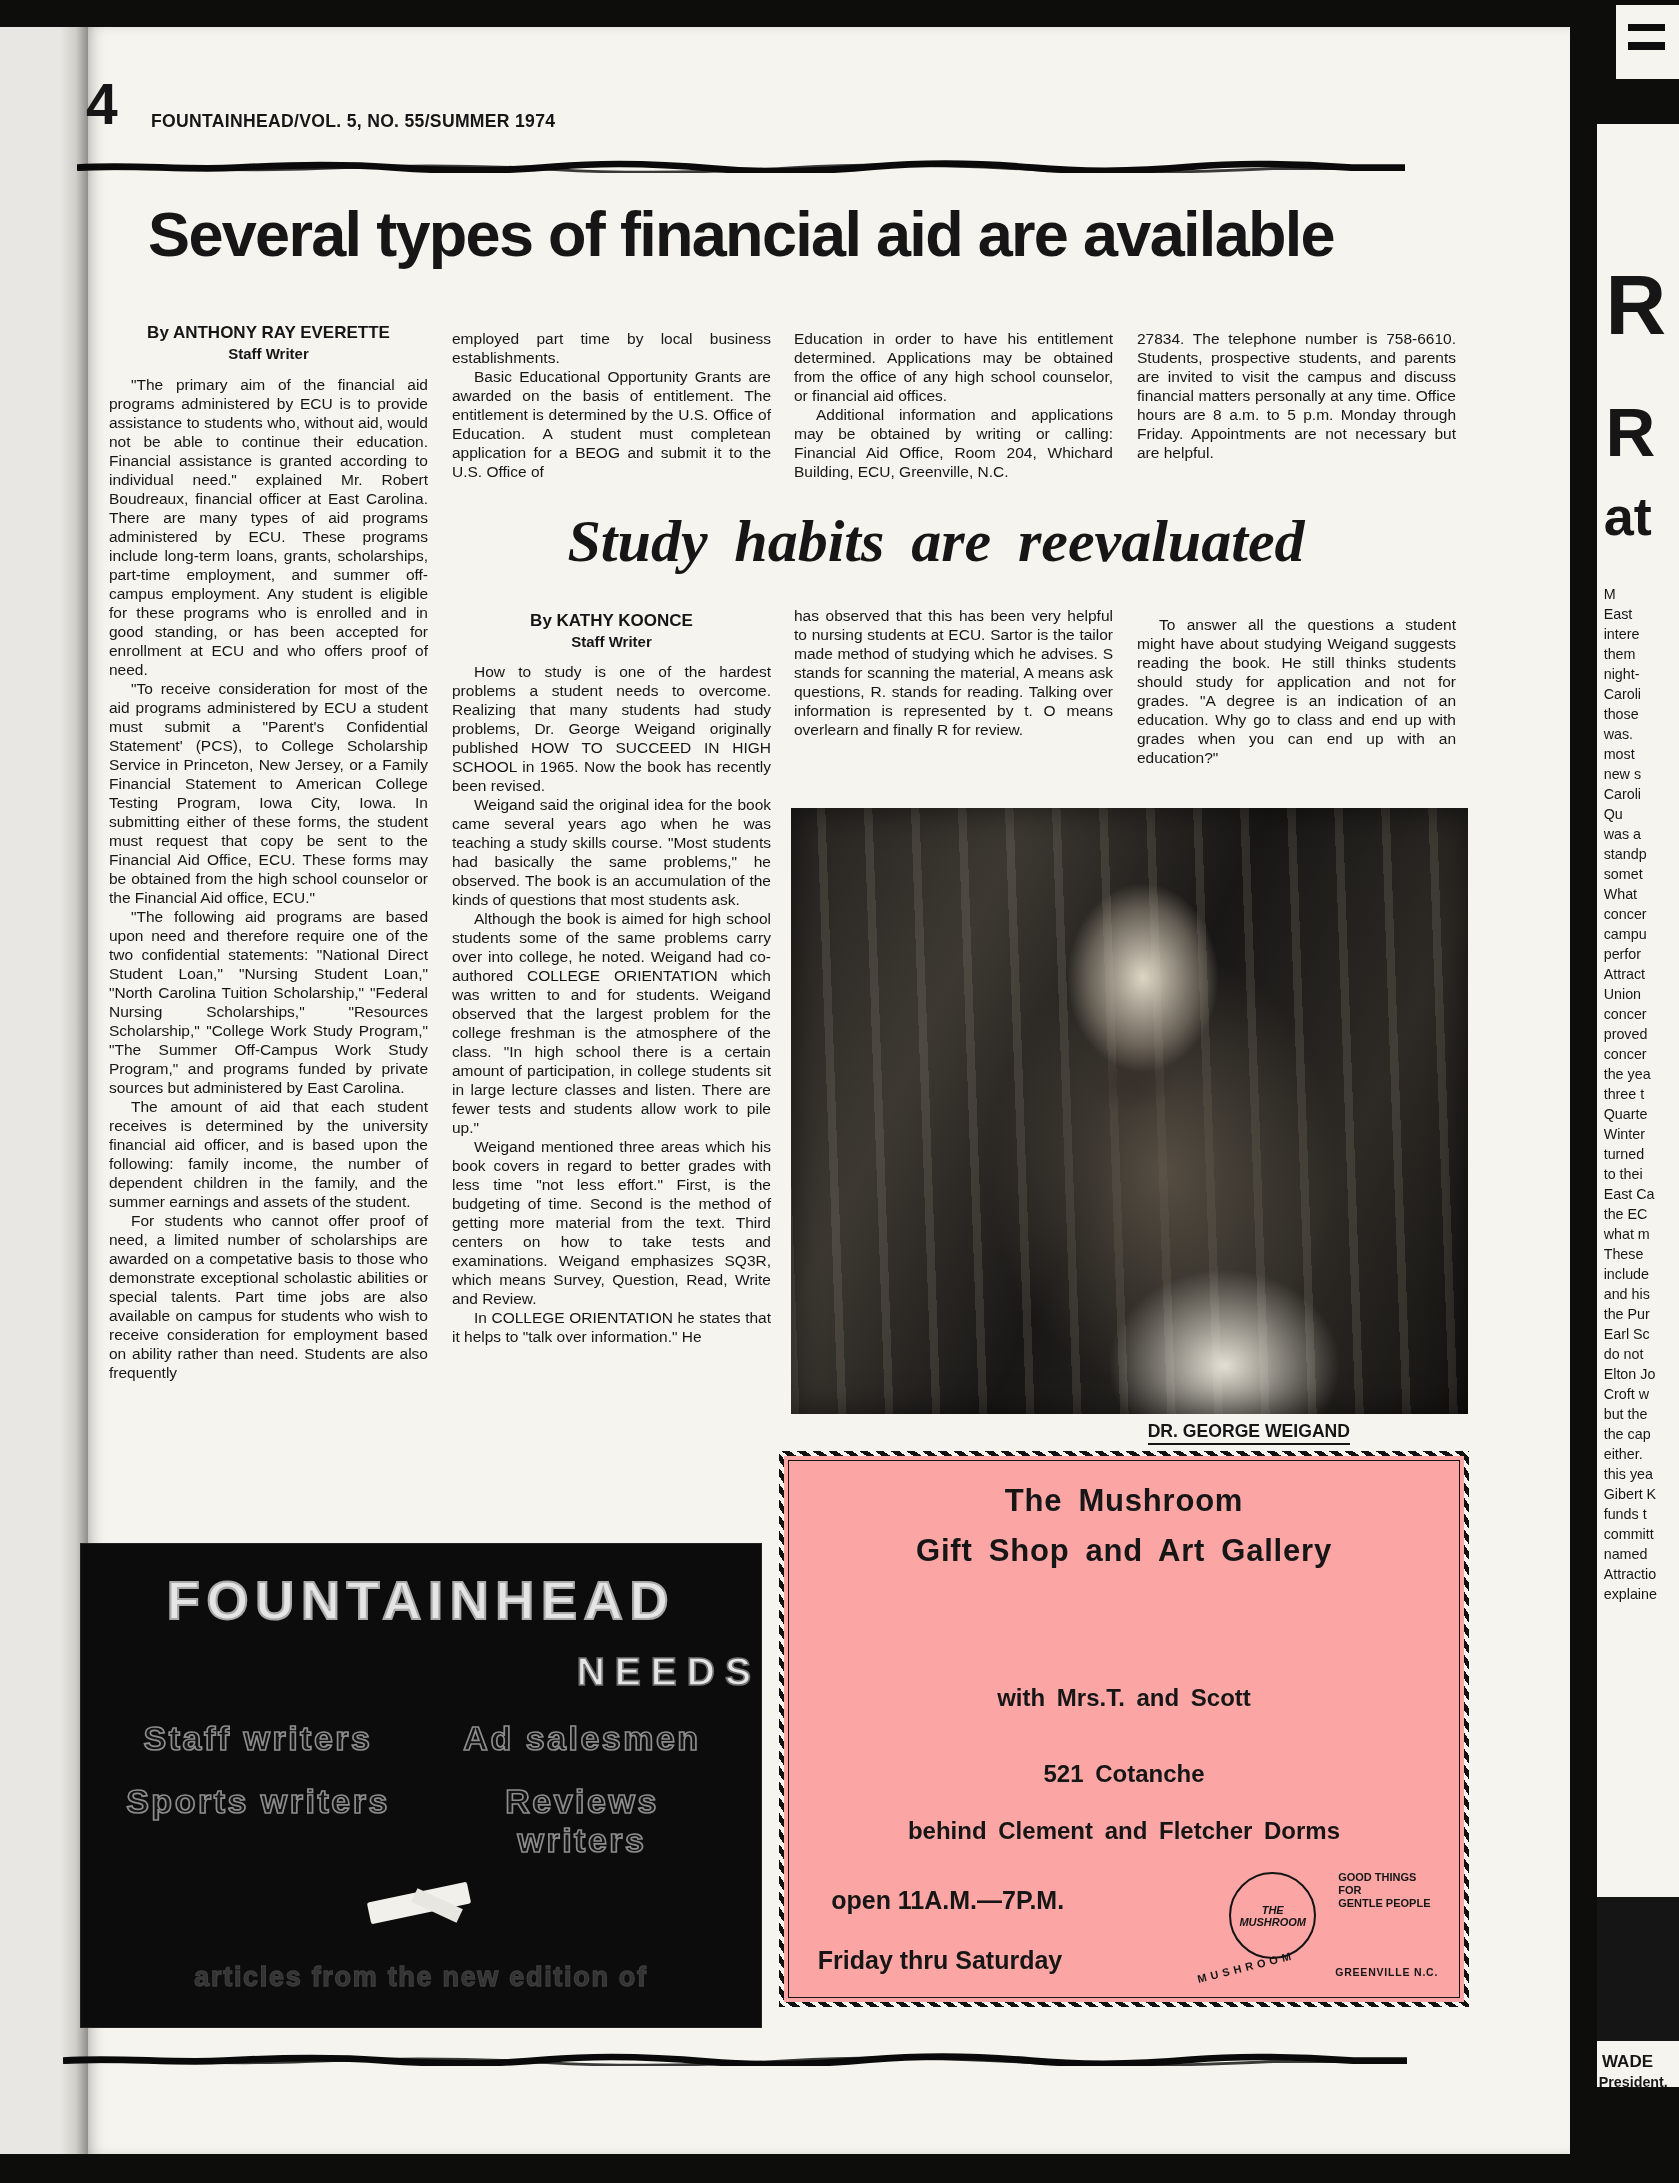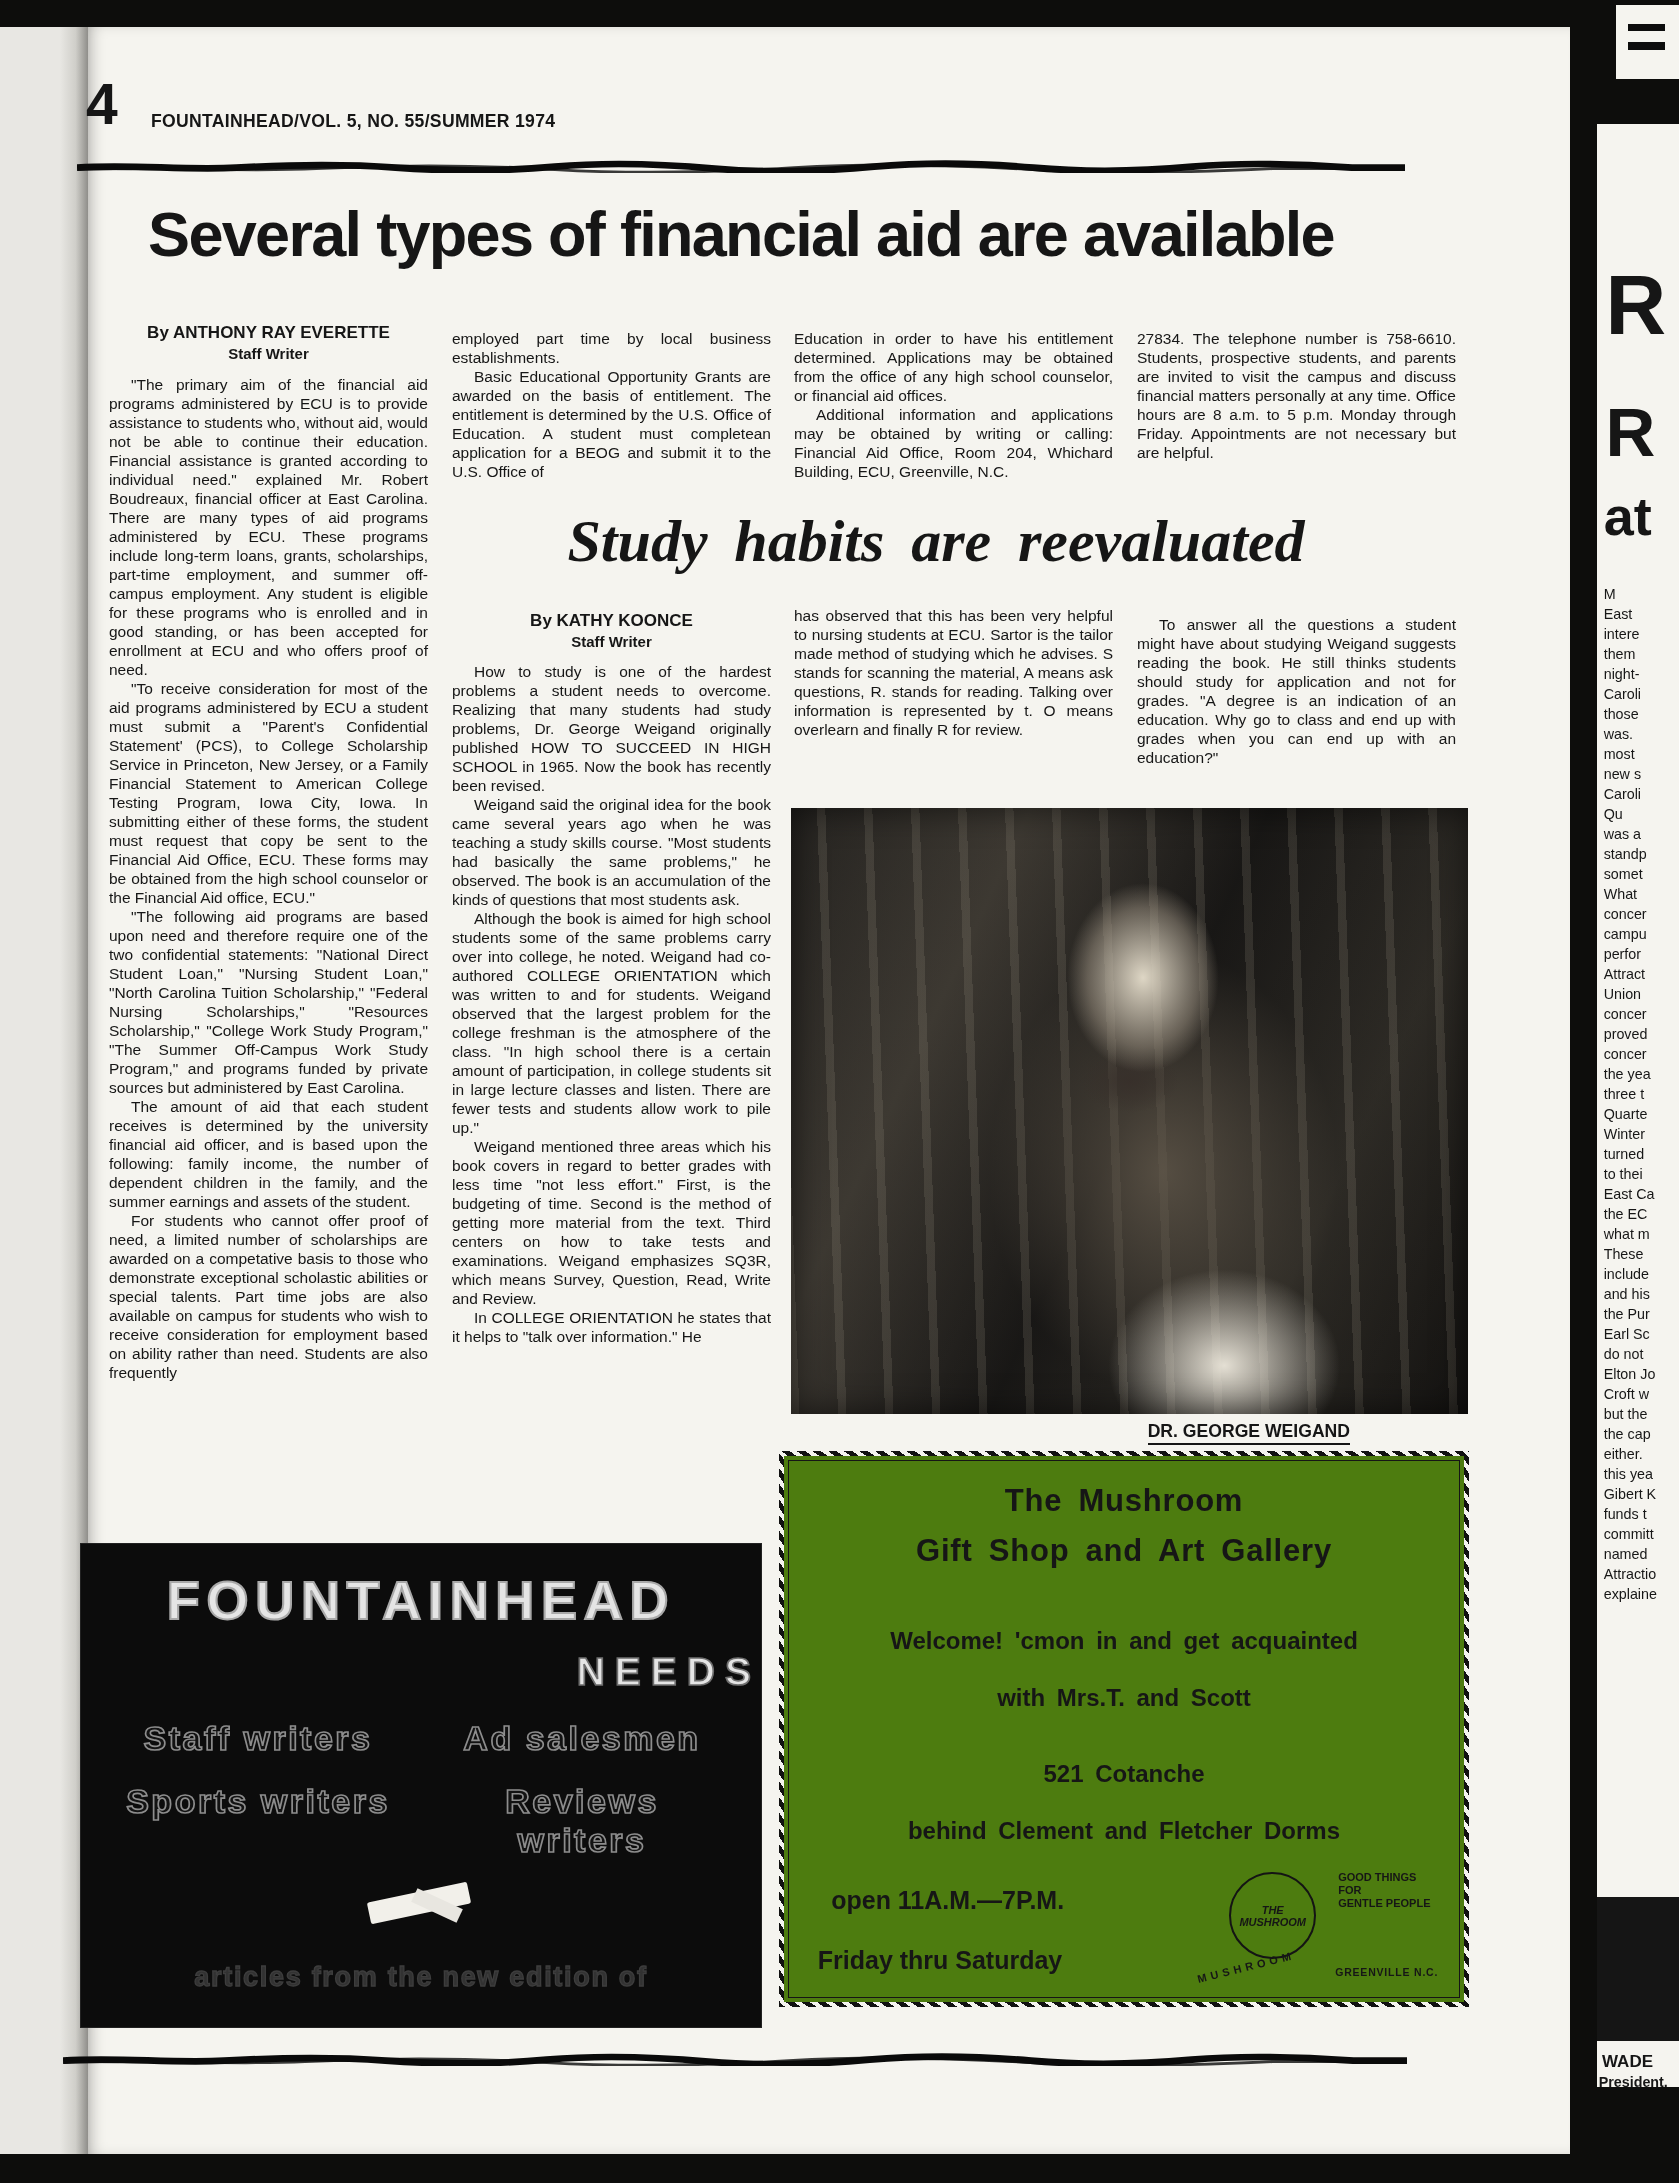--- a/index.html
+++ b/index.html
@@ -48,21 +48,21 @@
       radial-gradient(ellipse 71px 46px at 50% 45%, rgba(55,47,42,.9), rgba(0,0,0,0) 70%),
       radial-gradient(ellipse 193px 160px at 64% 92%, rgba(238,233,221,.95), rgba(0,0,0,0) 60%),
       radial-gradient(ellipse 218px 277px at 55% 60%, rgba(95,86,73,.85), rgba(22,20,17,.25) 80%),
       repeating-linear-gradient(88deg, rgba(205,195,173,.18) 0 8.4px, rgba(0,0,0,0) 8.4px 47px),
       linear-gradient(115deg,#2a2825 0%,#4a453d 25%,#191817 50%,#35322c 75%,#121110 100%);
     box-shadow:inset 0 0 34px rgba(0,0,0,.6);}
   .photo-caption{left:791px;top:1421px;width:677px;box-sizing:border-box;
     text-align:right;padding-right:118px;font-weight:bold;font-size:17.6px;z-index:2;}
   .photo-caption span{border-bottom:2.5px solid #151515;padding-bottom:1.7px;}
   
-  .mushroom-ad{left:779px;top:1451px;width:690px;height:556px;background:#4d7c0f;
+  .mushroom-ad{left:779px;top:1451px;width:690px;height:556px;background:#fca5a5;
     border:5.9px solid #111;
     border-image:repeating-linear-gradient(45deg,#111 0 5.9px,#f5f4ef 5.9px 11px) 7;
     box-sizing:border-box;z-index:2;}
   .mush-inner{position:absolute;inset:4.2px;border:1.7px solid #151515;}
   .mush-line{position:absolute;width:100%;text-align:center;font-weight:bold;}
   .mush-t1{top:22px;font-size:31px;letter-spacing:0.8px;word-spacing:6.7px;}
   .mush-t2{top:72px;font-size:31px;letter-spacing:0.8px;word-spacing:6.7px;}
   .mush-w1{top:166px;font-size:24px;word-spacing:5px;}
   .mush-w2{top:223px;font-size:24px;word-spacing:5px;}
   .mush-a1{top:299px;font-size:24px;word-spacing:5px;}
@@ -171,21 +171,20 @@
 
 <div class="abs photo"></div>
 <div class="abs photo-caption">
   <span>DR. GEORGE WEIGAND</span>
 </div>
 
 <div class="abs mushroom-ad">
   <div class="mush-inner">
     <div class="mush-line mush-t1">The Mushroom</div>
     <div class="mush-line mush-t2">Gift Shop and Art Gallery</div>
-    <div class="mush-line mush-w1">Welcome! 'cmon in and get acquainted</div>
     <div class="mush-line mush-w2">with Mrs.T. and Scott</div>
     <div class="mush-line mush-a1">521 Cotanche</div>
     <div class="mush-line mush-a2">behind Clement and Fletcher Dorms</div>
     <div class="mush-h mush-h1">open 11A.M.—7P.M.</div>
     <div class="mush-h mush-h2">Friday thru Saturday</div>
     <div class="mush-logo">
       <div class="mush-circle">
         <span>THE MUSHROOM</span>
       </div>
       <div class="mush-tag">

